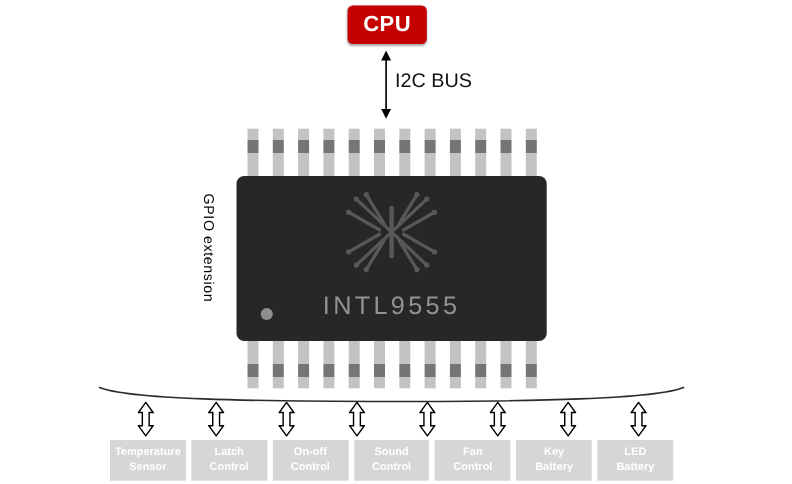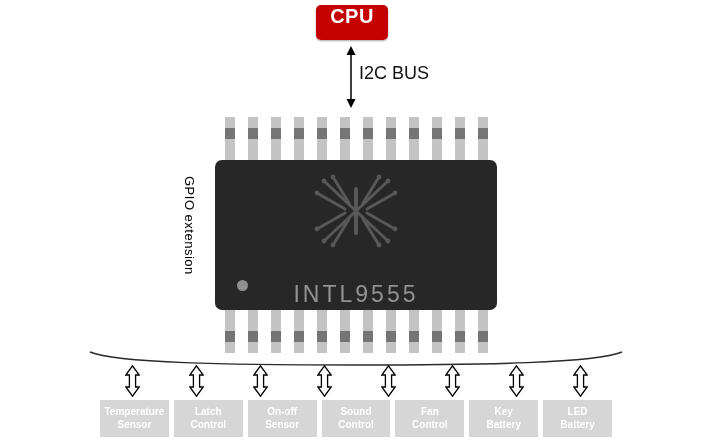--- a/index.html
+++ b/index.html
@@ -4,21 +4,21 @@
 <style>
   html,body{margin:0;padding:0;background:#fff;}
   .stage{
     position:relative;width:720px;height:440px;background:#fff;overflow:hidden;
     font-family:"Liberation Sans",sans-serif;
   }
   
   .cpu-box{
     position:absolute;left:316px;top:5px;width:72px;height:35px;
     background:var(--cpu-red,#c40000);border-radius:5px;
-    display:flex;align-items:flex-start;justify-content:center;
+    display:flex;align-items:center;justify-content:center;
     box-shadow:0 1px 2px rgba(0,0,0,.35);
   }
   .cpu-box span{color:#fff;font-weight:bold;font-size:20px;letter-spacing:.5px;}
   
   .bus-arrow{position:absolute;left:343px;top:46px;}
   .bus-label{position:absolute;left:359px;top:63px;font-size:18px;color:#111;}
   
   .chip-body{
     position:absolute;left:215px;top:160px;width:282px;height:150px;
     background:var(--chip-body,#272727);border-radius:7px;z-index:2;
@@ -33,21 +33,21 @@
       var(--pin-light,#c3c3c3) 50% 100%);}
   .pins-bottom .pin{background:linear-gradient(to top,
       var(--pin-light,#c3c3c3) 0 24%,var(--pin-dark,#757575) 24% 50%,
       var(--pin-light,#c3c3c3) 50% 100%);}
   .gpio-label{
     position:absolute;left:182px;top:176px;writing-mode:vertical-rl;
     font-size:13px;color:#000;letter-spacing:.5px;z-index:3;
   }
   .chip-logo{position:absolute;left:309px;top:169px;z-index:3;}
   .part-number{
-    position:absolute;left:215px;top:281px;width:282px;text-align:center;
+    position:absolute;left:215px;top:264px;width:282px;text-align:center;
     font-size:23px;letter-spacing:3px;color:var(--chip-text,#929292);z-index:3;
   }
   .pin1-dot{
     position:absolute;left:237px;top:280px;width:11px;height:11px;border-radius:50%;
     background:#8f8f8f;z-index:3;
   }
   
   .brace{position:absolute;left:88px;top:349px;}
   
   .arrows-row{position:absolute;left:100px;top:365px;width:512px;height:33px;display:flex;}
@@ -197,21 +197,21 @@
     <div class="pbox">
         <span>Temperature
 Sensor</span>
       </div>
     <div class="pbox">
         <span>Latch
 Control</span>
       </div>
     <div class="pbox">
         <span>On-off
-Sensor</span>
+Control</span>
       </div>
     <div class="pbox">
         <span>Sound
 Control</span>
       </div>
     <div class="pbox">
         <span>Fan
 Control</span>
       </div>
     <div class="pbox">

